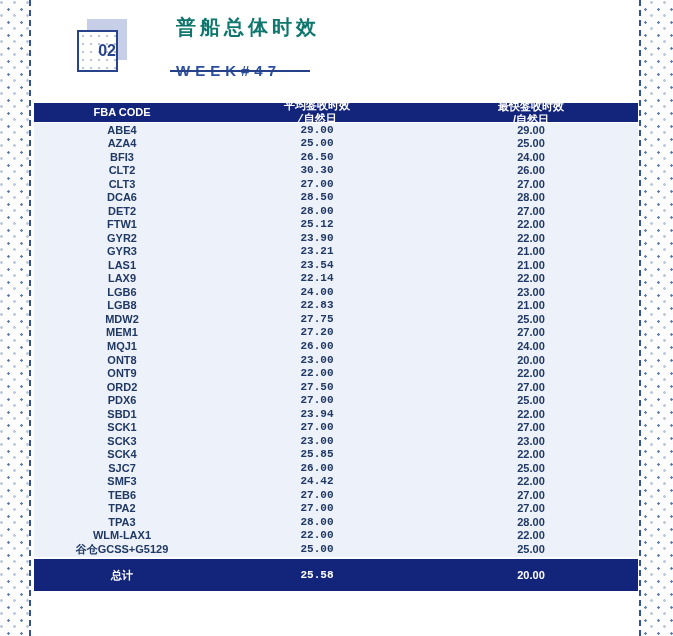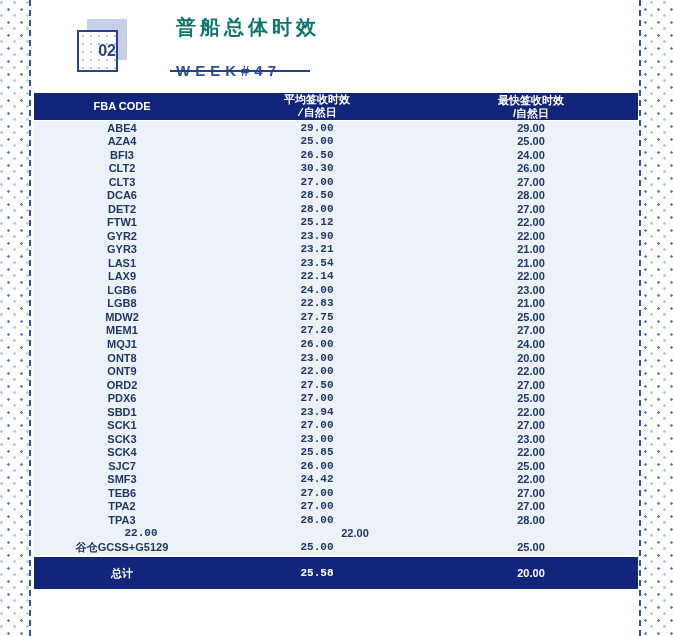--- a/index.html
+++ b/index.html
@@ -30,21 +30,21 @@
     background-size:8px 8px;
     display:flex;align-items:center;justify-content:flex-end;
     color:#27438c;font-size:16px;font-weight:bold;
   }
   .title-block{position:absolute;left:145px;top:14px;}
   .title{font-size:20px;font-weight:bold;color:#0f766e;letter-spacing:4px;white-space:nowrap;}
   .week{font-size:15px;font-weight:bold;color:#2b4fa0;letter-spacing:5px;margin-top:21px;white-space:nowrap;}
   .title-underline{position:absolute;left:139px;top:70px;width:140px;height:2px;background:#24418a;}
 
   .table{position:absolute;left:3px;top:93px;width:604px;}
-  .thead{display:flex;height:27px;background:#13257b;color:#ffffff;}
+  .thead{display:flex;height:19px;background:#13257b;color:#ffffff;margin-top:10px;}
   .th{display:flex;flex-direction:column;align-items:center;justify-content:center;
       font-size:11px;font-weight:bold;line-height:13px;}
   .c1{width:176px;}
   .c2{width:214px;font-family:Liberation Mono, monospace;}
   .c3{width:214px;}
   .tbody{display:flex;flex-direction:column;height:434px;background:#edf1f9;margin-top:1px;}
   .tr{display:flex;flex:1;align-items:center;}
   .td{font-size:11px;font-weight:bold;color:#1f3864;text-align:center;}
   .total{display:flex;height:32px;background:#13257b;margin-top:2px;align-items:center;}
   .total .td{color:#ffffff;}
@@ -225,20 +225,21 @@
           <div class="td c1">TPA2</div>
           <div class="td c2">27.00</div>
           <div class="td c3">27.00</div>
         </div>
         <div class="tr">
           <div class="td c1">TPA3</div>
           <div class="td c2">28.00</div>
           <div class="td c3">28.00</div>
         </div>
         <div class="tr">
+          <div class="td c1">WLM-LAX1</div>
           <div class="td c2">22.00</div>
           <div class="td c3">22.00</div>
         </div>
         <div class="tr">
           <div class="td c1">谷仓GCSS+G5129</div>
           <div class="td c2">25.00</div>
           <div class="td c3">25.00</div>
         </div>
       </div>
 

